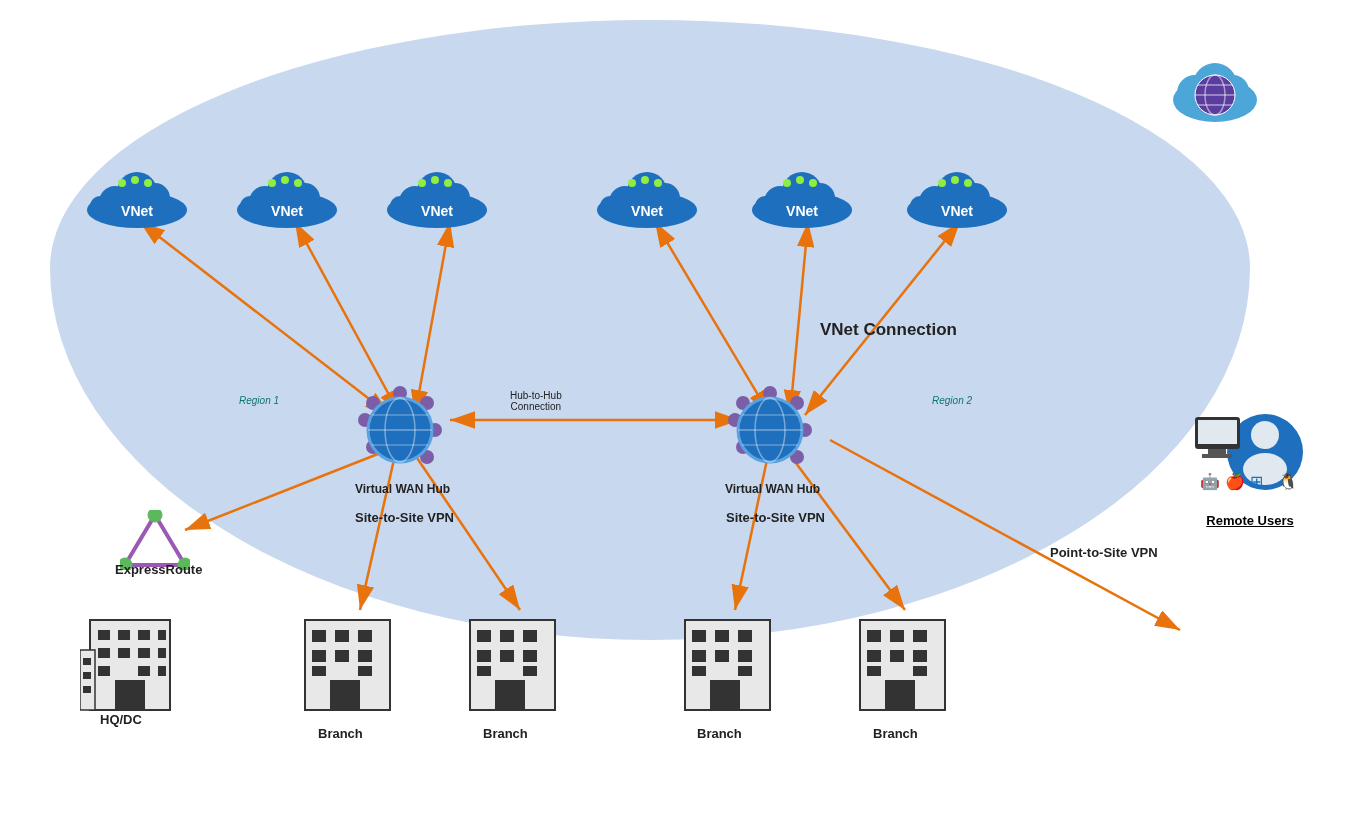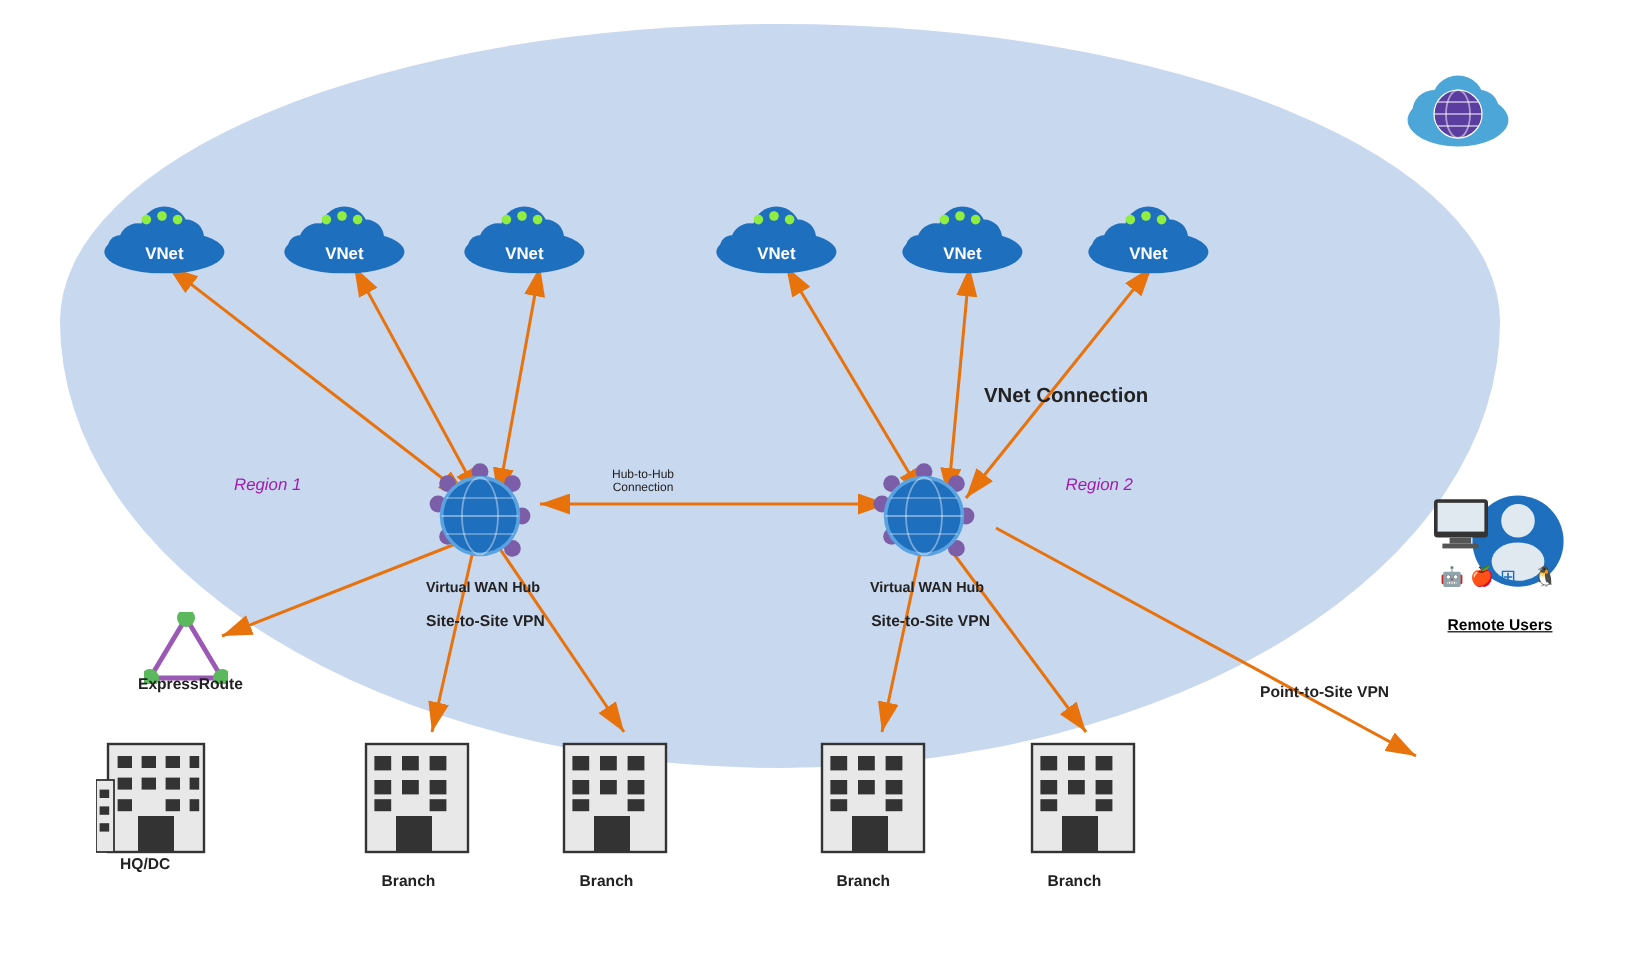--- a/index.html
+++ b/index.html
@@ -55,24 +55,25 @@
     .azure-globe {
       position: absolute;
       z-index: 5;
       top: 45px;
       right: 100px;
     }
 
     
     .region-label {
       position: absolute;
-      font-size: 14px;
+      font-size: 10px;
       font-style: italic;
-      color: #a21caf;
+      color: #0f766e;
       z-index: 5;
+      margin-left: 44px;
     }
   </style>
 </head>
 <body>
 
 <div class="diagram-container">
 
   <div class="cloud-bg"></div>
 
   <div class="azure-globe">
@@ -272,21 +273,21 @@
       <circle cx="5" cy="55" r="7" fill="#5cb85c" stroke="#5cb85c"></circle>
     </svg>
   </div>
 
   <div class="diagram-label" style="left:115px; top:562px;">ExpressRoute</div>
 
   <div class="diagram-label" style="left:355px; top:510px; font-weight:700;">Site-to-Site VPN</div>
 
   <div class="diagram-label" style="left:726px; top:510px; font-weight:700;">Site-to-Site VPN</div>
 
-  <div class="diagram-label" style="left:1050px; top:545px; font-weight:700;margin-top:24px;">Point-to-Site VPN</div>
+  <div class="diagram-label" style="left:1050px; top:545px; font-weight:700;">Point-to-Site VPN</div>
 
   <div style="position:absolute; left:80px; top:600px; z-index:4;">
     <svg width="100" height="120" viewBox="0 0 100 120">
 
       <rect x="10" y="20" width="80" height="90" fill="#e8e8e8" stroke="#333" stroke-width="2"></rect>
 
       <rect x="35" y="80" width="30" height="30" fill="#333"></rect>
 
       <rect x="18" y="30" width="12" height="10" fill="#333"></rect>
       <rect x="38" y="30" width="12" height="10" fill="#333"></rect>

